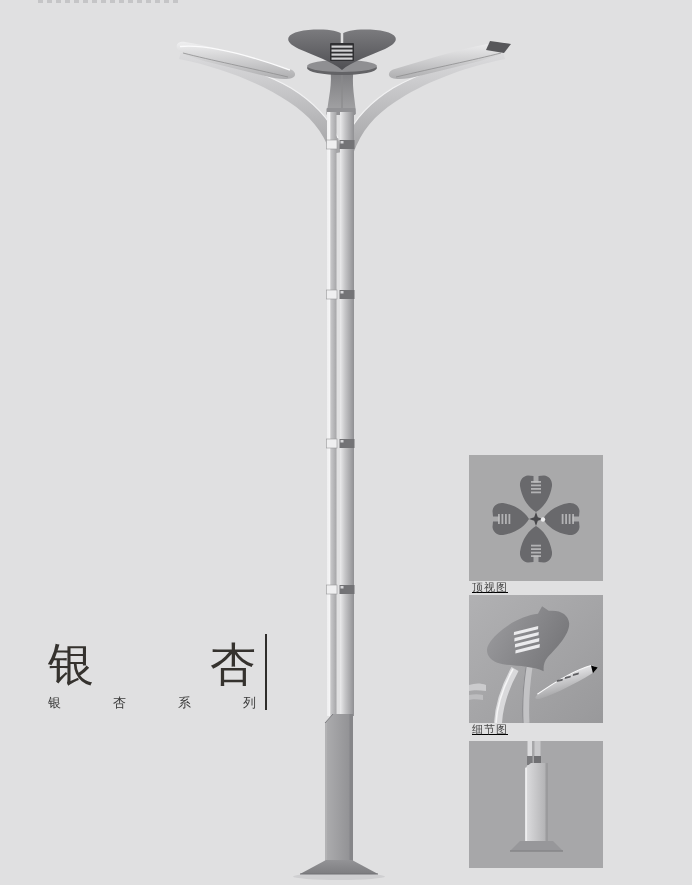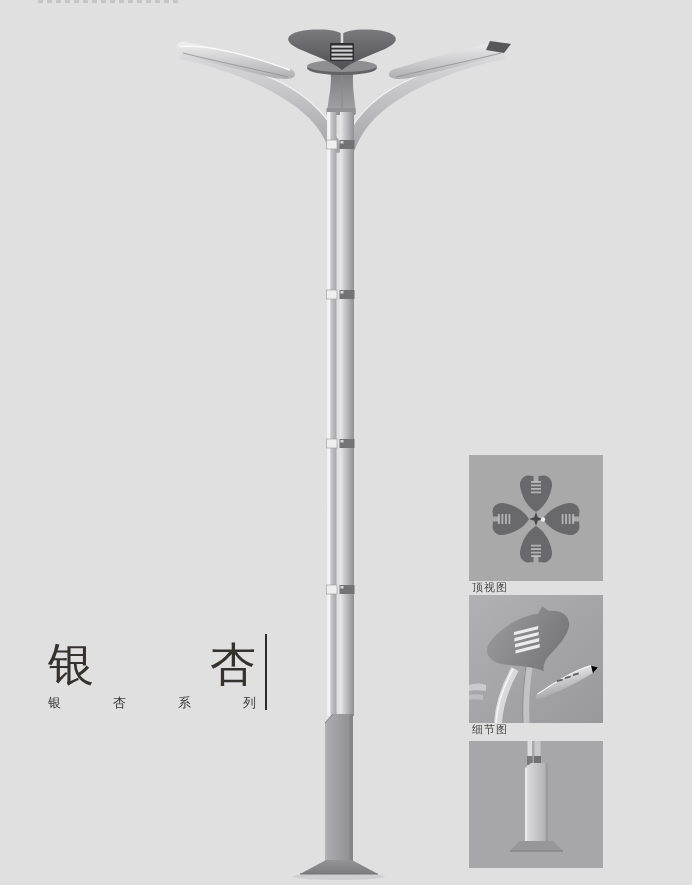--- a/index.html
+++ b/index.html
@@ -25,21 +25,21 @@
   .subtitle-row{
     display:flex;justify-content:space-between;
     font-size:13px;line-height:1;color:#3b3b3b;
     margin-top:9px;
   }
   .title-divider{
     position:absolute;left:265px;top:634px;
     width:2px;height:76px;background:#2f2d2b;
   }
   
-  .figures{position:absolute;left:469px;top:455px;width:134px;}
+  .figures{position:absolute;left:469px;top:455px;width:134px;text-decoration:underline;}
   .figure-img{display:block;width:134px;}
   .figure-label{
     height:14px;line-height:14px;font-size:11px;color:#454545;
     padding-left:3px;letter-spacing:1px;
   }
   .figure-base{margin-top:4px;}
 </style>
 </head>
 <body>
 

